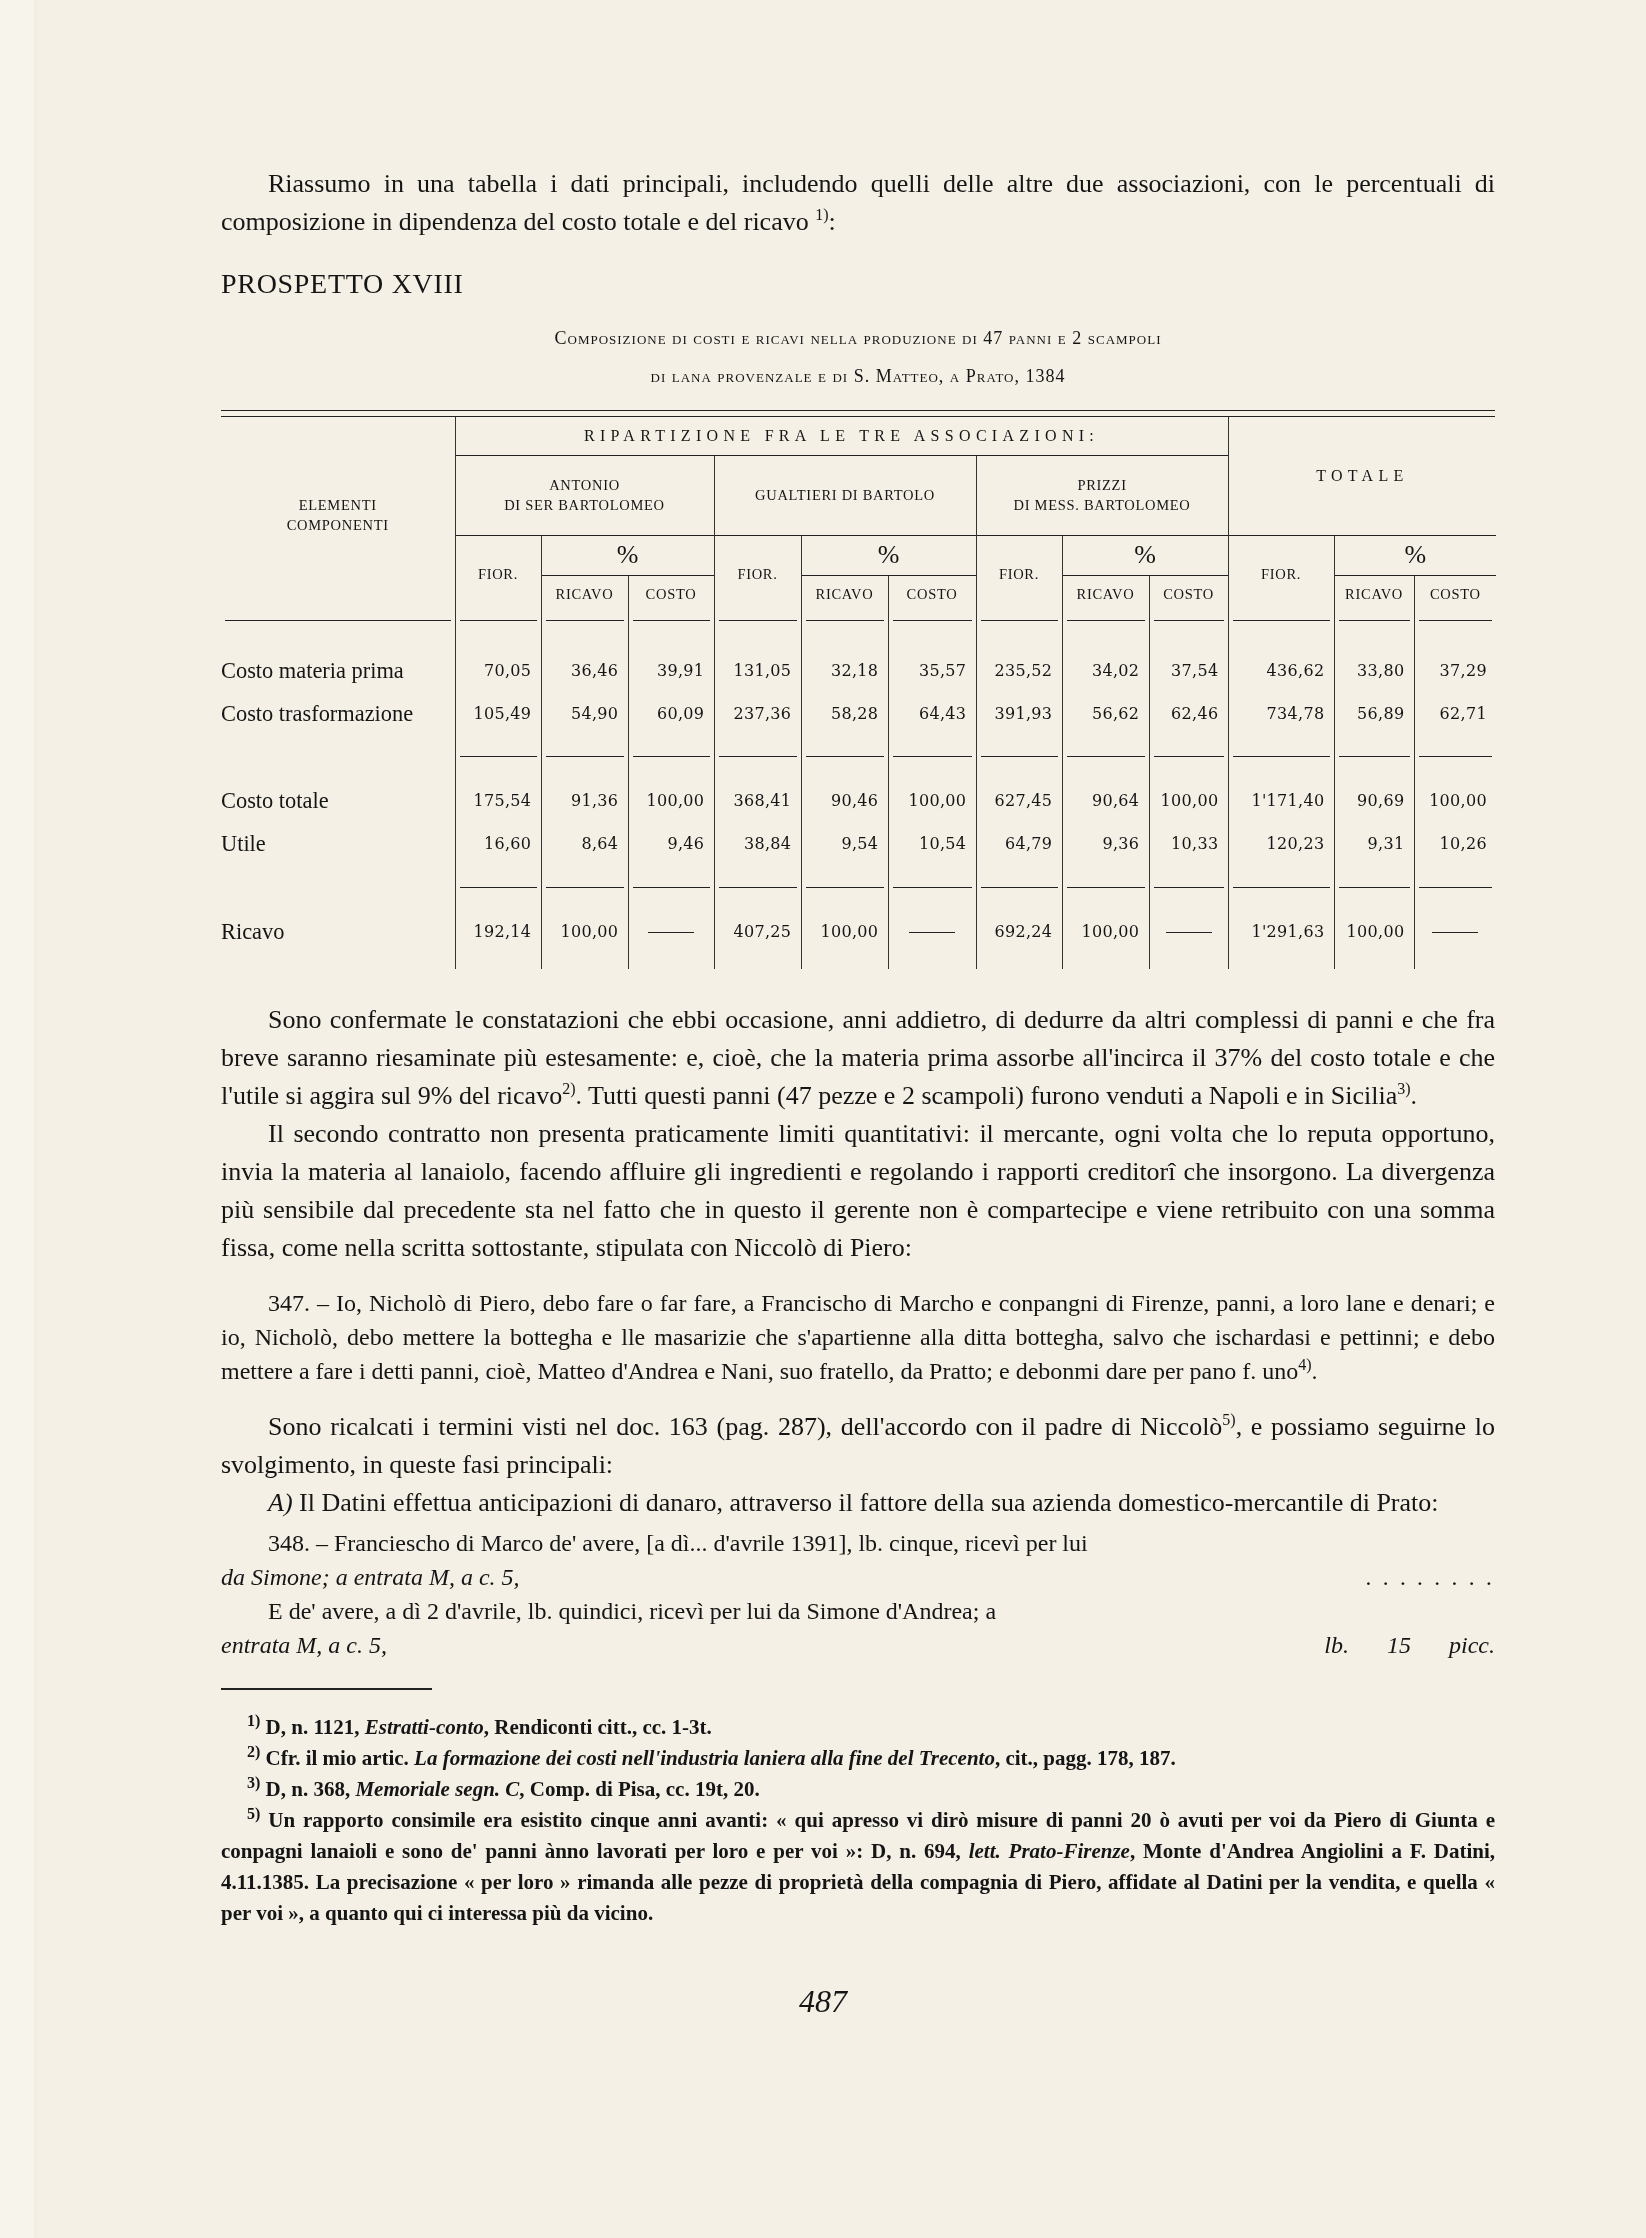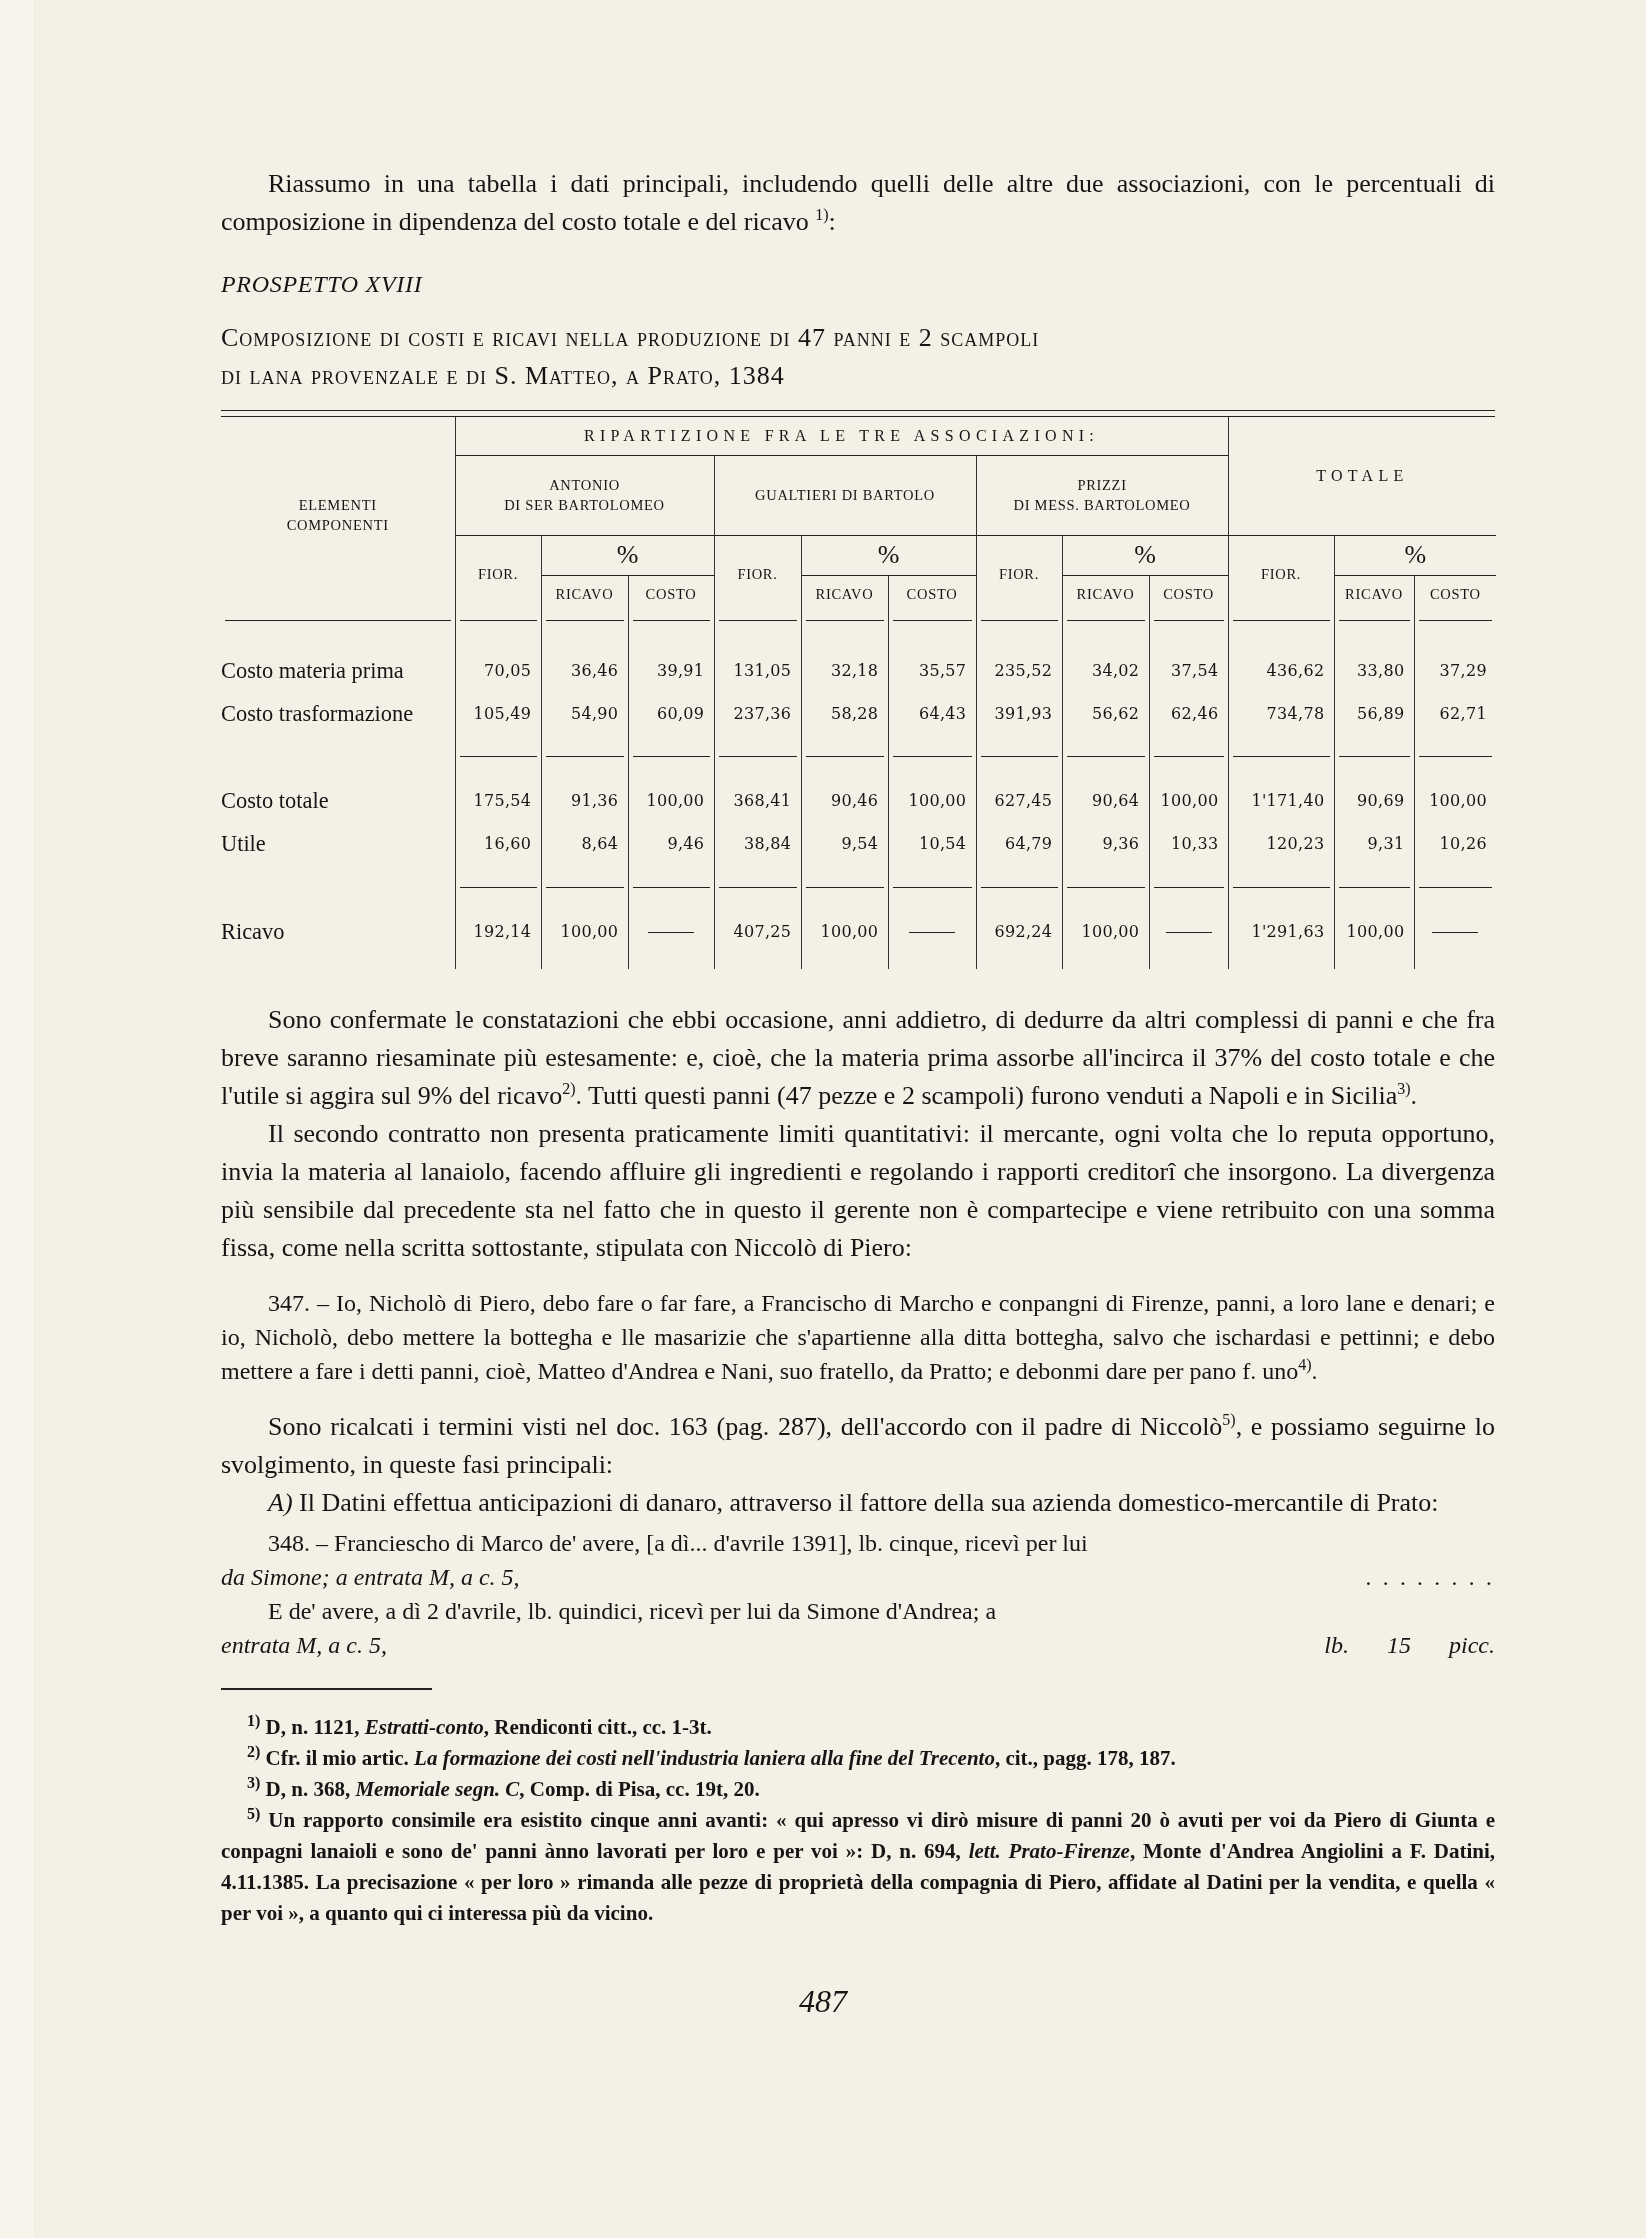--- a/index.html
+++ b/index.html
@@ -19,23 +19,23 @@
     background:#f7f4ec;
   }
   .page {
     position:absolute; left:221px; top:165px; width:1274px;
     font-family:"Liberation Serif", "DejaVu Serif", serif;
     font-size:26px; line-height:38px;
   }
   p { margin:0; text-align:justify; }
   .indent { text-indent:47px; }
   sup { font-size:16px; line-height:0; vertical-align:super; }
-  .prospetto { font-style:italic; font-size:24px; margin-top:24px; letter-spacing:0.7px; }
+  .prospetto { font-size:28px; margin-top:24px; letter-spacing:0.7px; }
   .table-title {
-    font-variant:small-caps; font-size:26px; line-height:38px;
+    text-align:center; font-variant:small-caps; font-size:18px; line-height:38px;
     margin-top:16px; letter-spacing:1px;
   }
   .rule-double { margin-top:14.5px; border-top:1.3px solid #222; height:5.3px; border-bottom:1.6px solid #222; }
 
   table.prospetto-table {
     width:1274px; border-collapse:collapse; table-layout:fixed;
     font-family:"Liberation Serif", "DejaVu Serif", serif;
   }
   table.prospetto-table td, table.prospetto-table th {
     padding:0; font-weight:normal;

